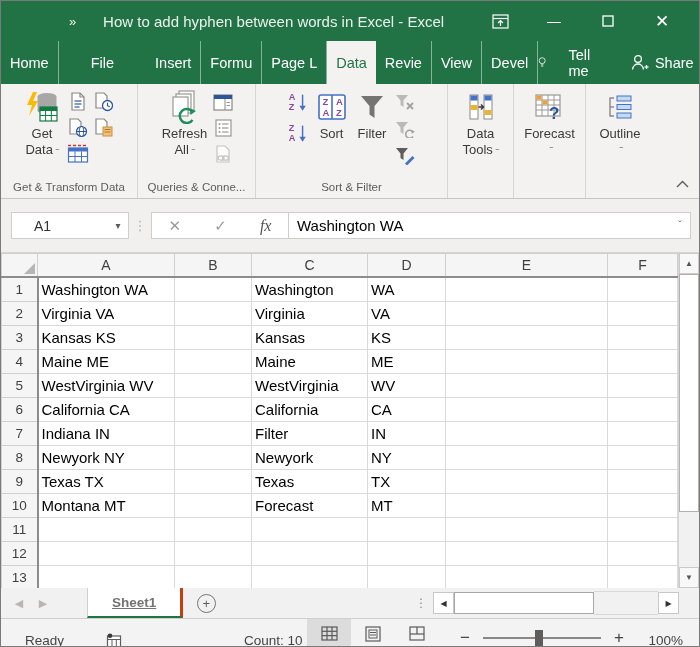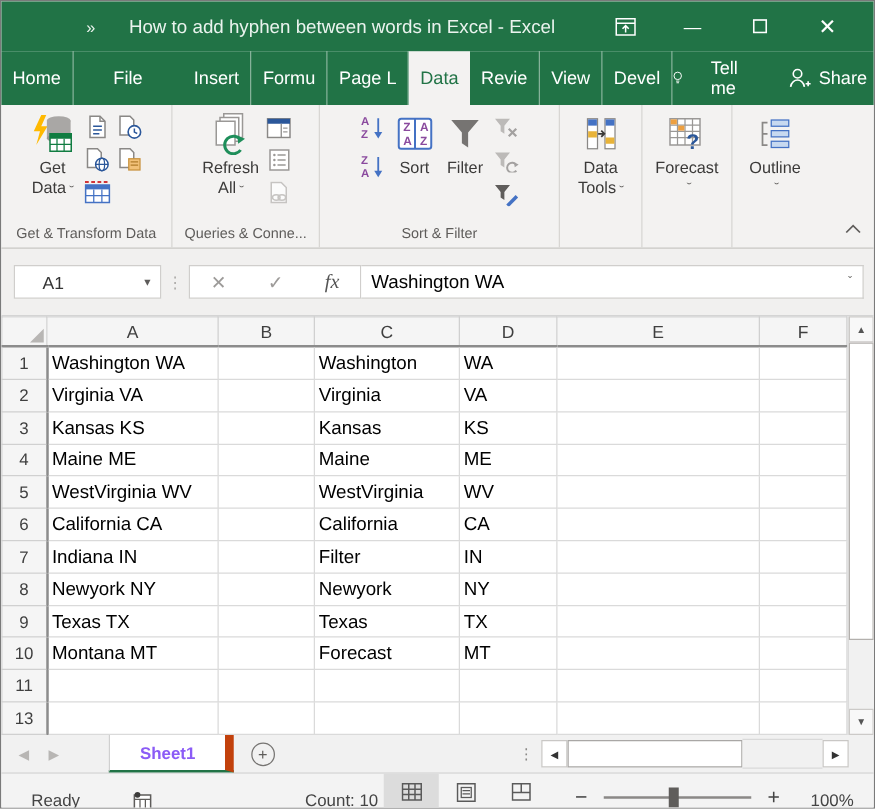--- a/index.html
+++ b/index.html
@@ -58,21 +58,21 @@
   .corner:after{content:"";position:absolute;right:2px;bottom:2px;border-style:solid;border-width:0 0 11px 11px;border-color:transparent transparent #b8b6b4 transparent;}
   .vscroll{flex:1;background:#f1f1f1;border-left:1px solid #d4d4d4;display:flex;flex-direction:column;}
   .varrow{height:21px;background:#f8f8f8;border:1px solid #cccac8;box-sizing:border-box;display:flex;align-items:center;justify-content:center;font-size:8px;color:#555;}
   .vthumb{height:238px;background:#fff;border:1px solid #b3b0ad;box-sizing:border-box;}
   .vspacer{flex:1;}
 
   
   .sheetbar{height:30px;background:#f1f1f1;border-bottom:1px solid #cfcfcf;display:flex;align-items:stretch;font-size:13.5px;flex:none;}
   .snav{width:24px;display:flex;align-items:center;justify-content:center;color:#b8b6b4;font-size:11px;}
   .snav:first-child{margin-left:6px;}
-  .sheettab{background:#fff;border-left:1px solid #d0d0d0;border-right:7px solid #c2410c;border-bottom:2px solid #217346;color:#8b5cf6;font-weight:bold;padding:0 24px;display:flex;align-items:center;box-sizing:border-box;}
+  .sheettab{background:#fff;border-left:1px solid #d0d0d0;border-right:3px solid #c2410c;border-bottom:2px solid #217346;color:#737373;font-weight:bold;padding:0 24px;display:flex;align-items:center;box-sizing:border-box;text-decoration:underline;}
   .addsheet{width:46px;display:flex;align-items:center;justify-content:center;}
   .pluscirc{width:19px;height:19px;border:1px solid #767472;border-radius:50%;color:#5e5c5a;font-size:13px;line-height:17px;text-align:center;box-sizing:border-box;}
   .sdots{margin-left:auto;display:flex;align-items:center;color:#8a8886;font-size:12px;padding-right:6px;}
   .hscroll{width:246px;display:flex;align-items:center;margin-right:20px;}
   .harrow{width:21px;height:22px;background:#fff;border:1px solid #c9c7c5;box-sizing:border-box;display:flex;align-items:center;justify-content:center;font-size:8px;color:#333;}
   .hthumb{width:140px;height:22px;background:#fff;border:1px solid #a9a7a5;box-sizing:border-box;}
   .htrack{flex:1;height:22px;background:#f1f1f1;border-top:1px solid #d9d9d9;border-bottom:1px solid #d9d9d9;}
 
   
   .statusbar{height:29px;background:#f3f3f3;display:flex;align-items:flex-end;font-size:13.5px;color:#444;flex:none;}
@@ -526,20 +526,29 @@
             <th>10</th>
             <td>Montana MT</td>
             <td></td>
             <td>Forecast</td>
             <td>MT</td>
             <td></td>
             <td></td>
           </tr>
           <tr>
             <th>11</th>
+            <td></td>
+            <td></td>
+            <td></td>
+            <td></td>
+            <td></td>
+            <td></td>
+          </tr>
+          <tr>
+            <th>12</th>
             <td></td>
             <td></td>
             <td></td>
             <td></td>
             <td></td>
             <td></td>
           </tr>
           <tr>
             <th>13</th>
             <td></td>

